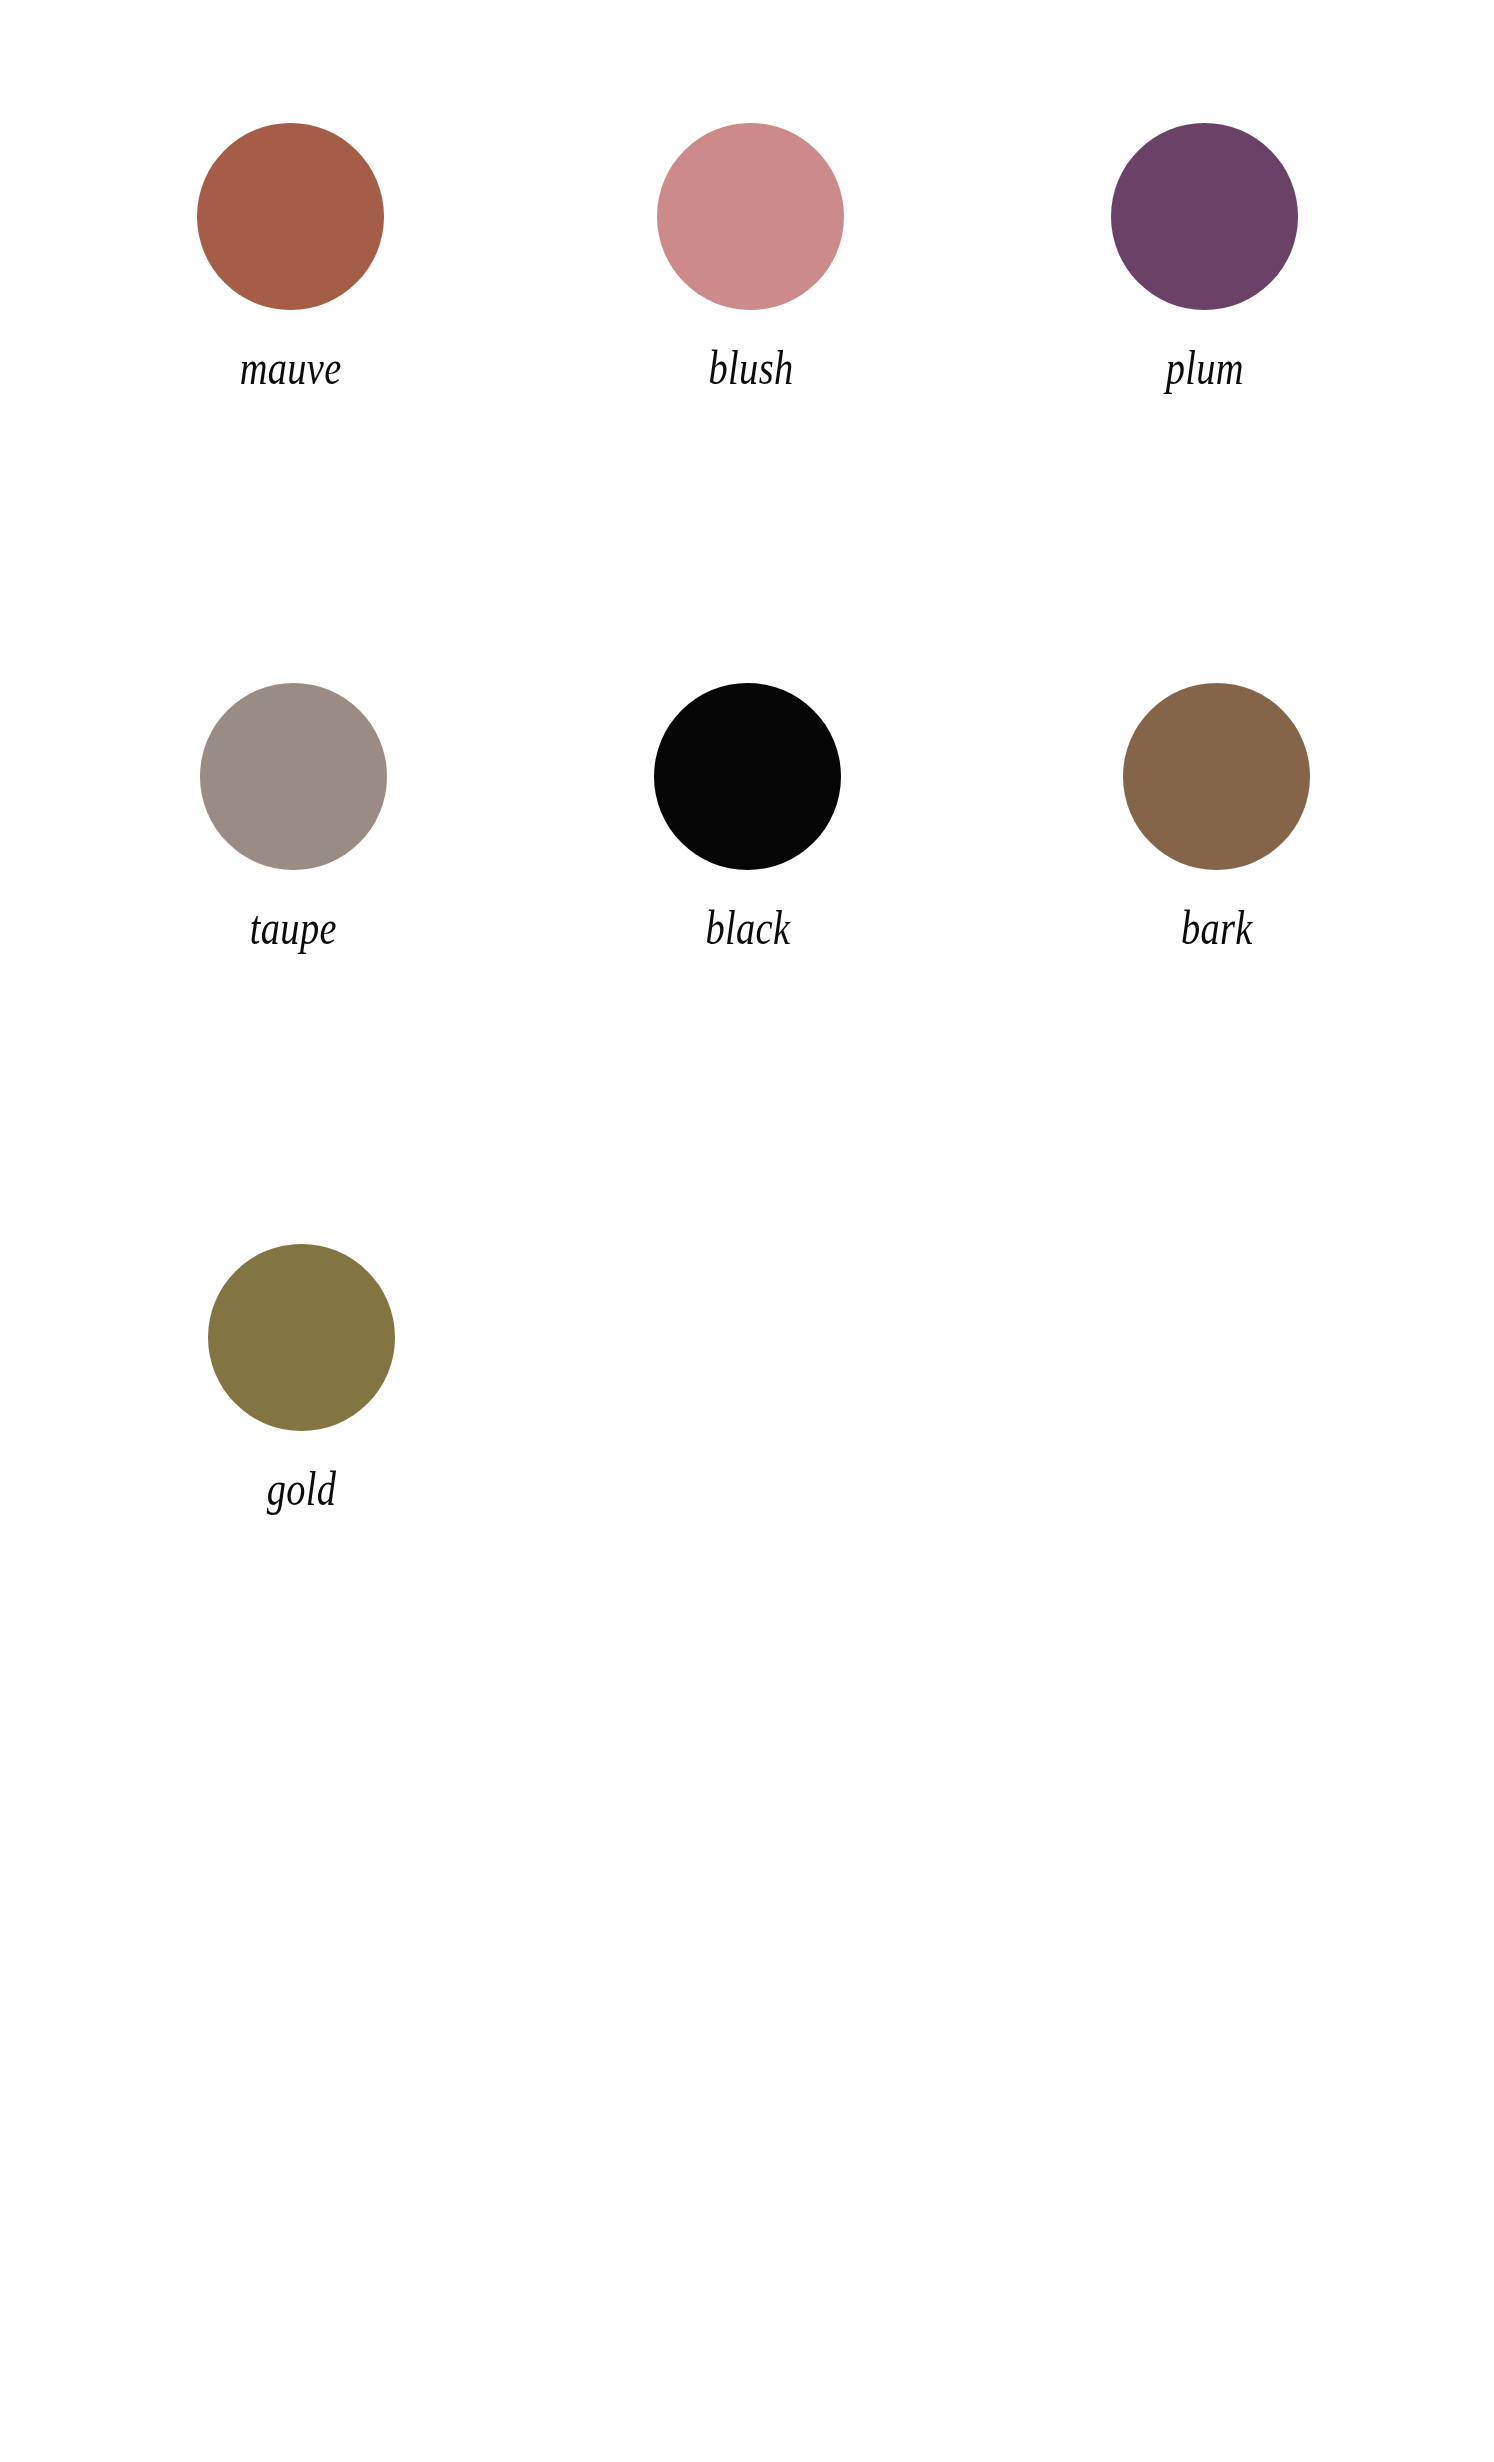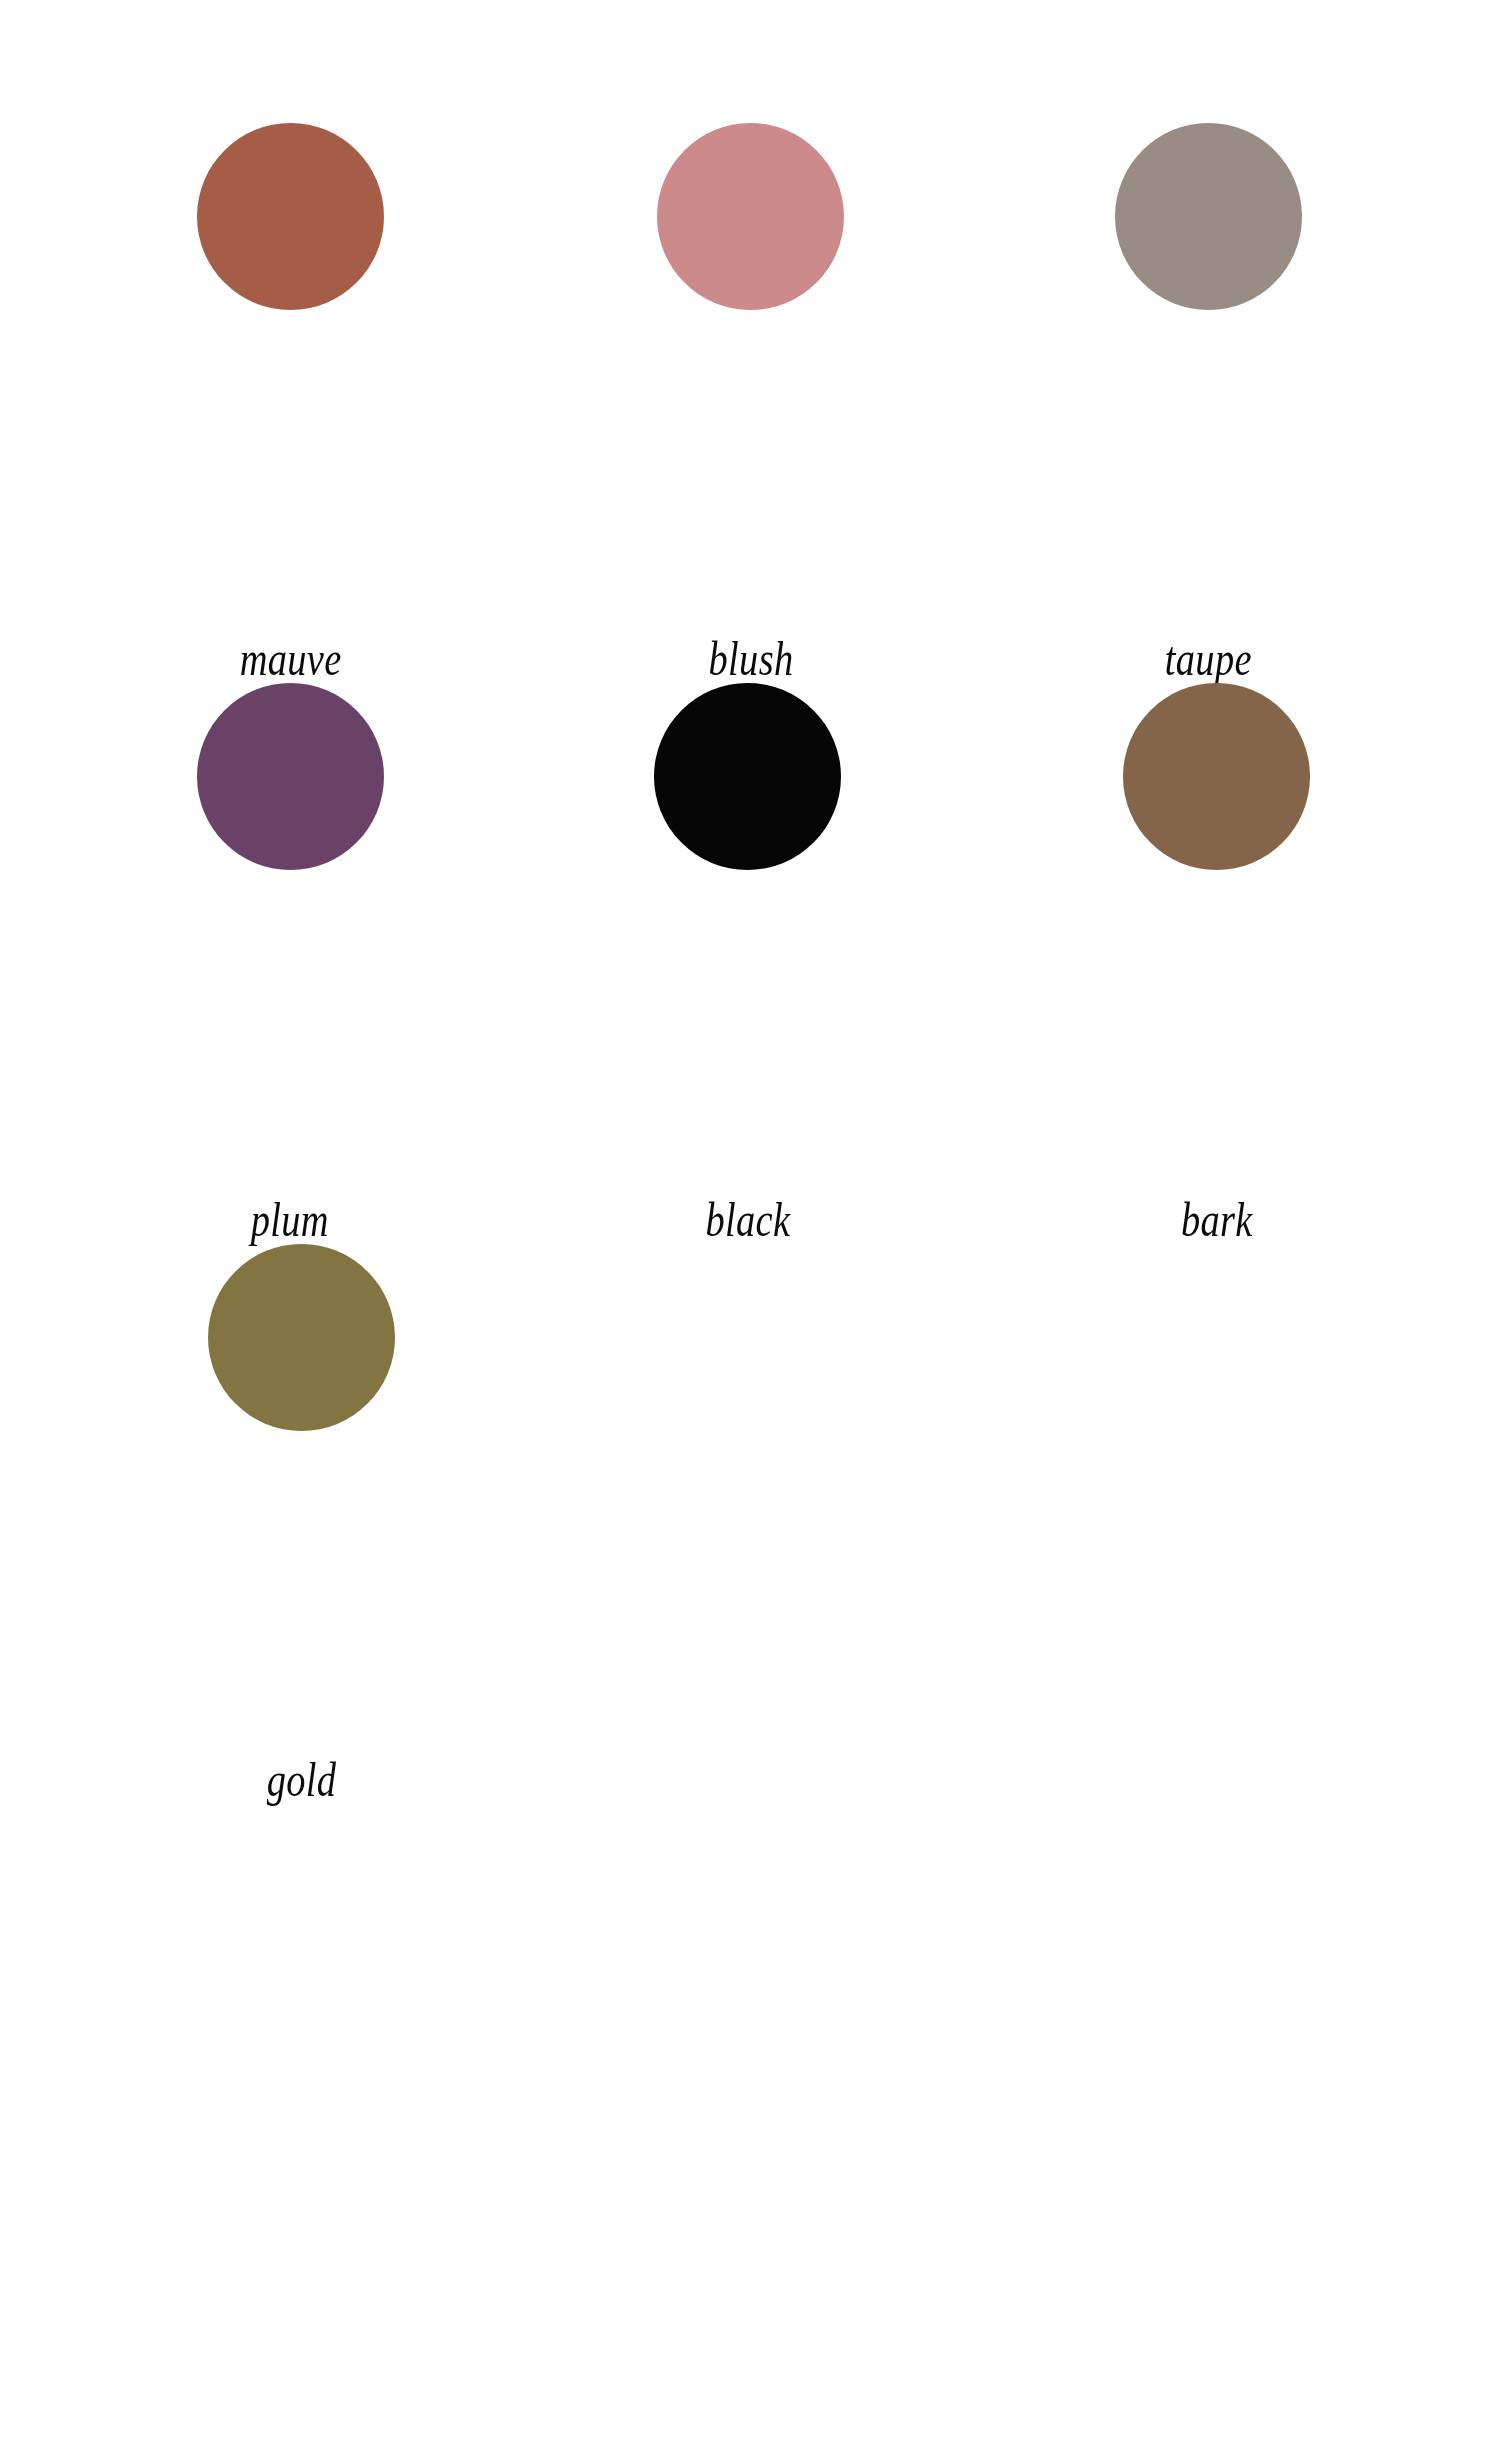--- a/index.html
+++ b/index.html
@@ -32,21 +32,21 @@
     column-gap: 57px;
     row-gap: 0px;
     width: 100%;
     height: 100%;
   }
 
   .swatch-cell {
     display: flex;
     flex-direction: column;
     align-items: center;
-    justify-content: space-between;
+    justify-content: flex-start;
     position: relative;
   }
 
   .swatch-circle {
     width: 187px;
     height: 187px;
     border-radius: 50%;
     flex: 0 0 auto;
     display: block;
   }
@@ -87,28 +87,28 @@
 
     <div class="swatch-cell col-2">
       <div class="swatch-circle" style="background-color: rgb(204, 138, 138);"></div>
       <div class="swatch-label" style="color: rgb(11, 11, 11);">blush</div>
     </div>
 
 
 
 
 
+    <div class="swatch-cell col-1">
+      <div class="swatch-circle" style="background-color: rgb(106, 66, 104);"></div>
+      <div class="swatch-label" style="color: rgb(11, 11, 11);">plum</div>
+    </div>
+
     <div class="swatch-cell col-2">
       <div class="swatch-circle" style="background-color: rgb(152, 140, 132);"></div>
       <div class="swatch-label" style="color: rgb(11, 11, 11);">taupe</div>
-    </div>
-
-    <div class="swatch-cell col-1">
-      <div class="swatch-circle" style="background-color: rgb(106, 66, 104);"></div>
-      <div class="swatch-label" style="color: rgb(11, 11, 11);">plum</div>
     </div>
 
     <div class="swatch-cell col-1">
       <div class="swatch-circle" style="background-color: rgb(5, 5, 5);"></div>
       <div class="swatch-label" style="color: rgb(11, 11, 11);">black</div>
     </div>
 
     <div class="swatch-cell col-3">
       <div class="swatch-circle" style="background-color: rgb(133, 101, 74);"></div>
       <div class="swatch-label" style="color: rgb(11, 11, 11);">bark</div>

